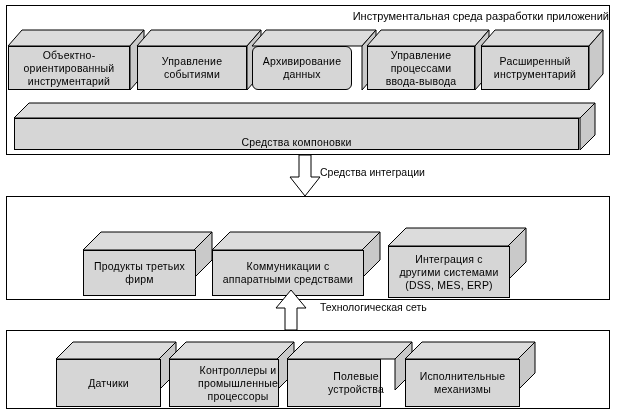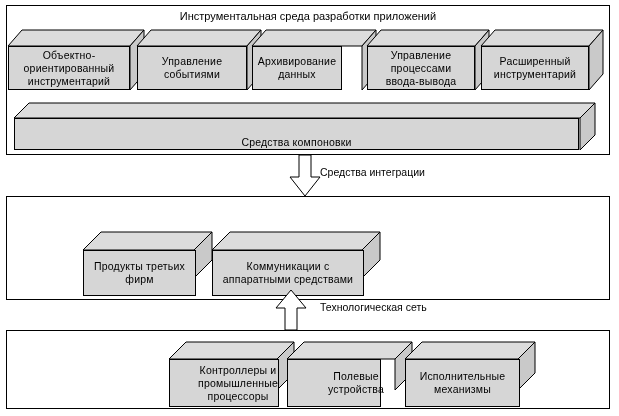--- a/index.html
+++ b/index.html
@@ -32,21 +32,21 @@
   }
   #section-dev   { left: 6px;  top: 5px;   width: 604px; height: 150px; }
   #section-integ { left: 6px;  top: 196px; width: 604px; height: 104px; }
   #section-net   { left: 6px;  top: 330px; width: 604px; height: 79px; }
 
   .section-title {
     position: absolute;
     top: 4px;
     left: 0;
     width: 100%;
-    text-align: center;
+    text-align: right;
     font-size: 11px;
     line-height: 13px;
     white-space: nowrap;
   }
 
   
   .box3d {
     position: absolute;
   }
   .box3d .face {
@@ -119,21 +119,21 @@
       <span class="label">Управление
 событиями</span>
     </div>
   </div>
 
   <div class="box3d" style="left:252px; top:30px; width:110px; height:48px;">
     <svg width="126" height="62" viewBox="0 0 126 62">
       <polygon points="0,16 14,0 124,0 110,16" fill="#dcdcdc" stroke="#000000" stroke-width="1"></polygon>
       <polygon points="110,16 124,0 124,44 110,60" fill="#c9c9c9" stroke="#000000" stroke-width="1"></polygon>
     </svg>
-    <div class="face" style="left:0; top:16px; width:90px; height:44px;">
+    <div class="face" style="left:0; top:16px; width:100px; height:44px;border-radius:6px;">
       <span class="label">Архивирование
 данных</span>
     </div>
   </div>
 
   <div class="box3d" style="left:367px; top:30px; width:108px; height:48px;">
     <svg width="124" height="62" viewBox="0 0 124 62">
       <polygon points="0,16 14,0 122,0 108,16" fill="#dcdcdc" stroke="#000000" stroke-width="1"></polygon>
       <polygon points="108,16 122,0 122,44 108,60" fill="#c9c9c9" stroke="#000000" stroke-width="1"></polygon>
     </svg>
@@ -189,30 +189,50 @@
     <svg width="170" height="64" viewBox="0 0 170 64">
       <polygon points="0,18 18,0 168,0 150,18" fill="#dcdcdc" stroke="#000000" stroke-width="1"></polygon>
       <polygon points="150,18 168,0 168,28 150,46" fill="#c9c9c9" stroke="#000000" stroke-width="1"></polygon>
     </svg>
     <div class="face" style="left:0; top:18px; width:152px; height:46px;">
       <span class="label">Коммуникации с
 аппаратными средствами</span>
     </div>
   </div>
 
+  <div class="box3d" style="left:388px; top:228px; width:122px; height:52px;">
+    <svg width="140" height="70" viewBox="0 0 140 70">
+      <polygon points="0,18 18,0 138,0 120,18" fill="#dcdcdc" stroke="#000000" stroke-width="1"></polygon>
+      <polygon points="120,18 138,0 138,34 120,52" fill="#c9c9c9" stroke="#000000" stroke-width="1"></polygon>
+    </svg>
+    <div class="face" style="left:0; top:18px; width:122px; height:52px;">
+      <span class="label">Интеграция с
+другими системами
+(DSS, MES, ERP)</span>
+    </div>
+  </div>
 
   <div class="connector" style="left:276px; top:290px;">
     <svg width="40" height="42" viewBox="0 0 40 42">
       <polygon points="15,0 30,18 21,18 21,40 9,40 9,18 0,18" fill="#ffffff" stroke="#000000" stroke-width="1"></polygon>
     </svg>
   </div>
   <div class="connector-label" style="left:320px; top:301px;">Технологическая сеть</div>
 
   <div class="section" id="section-net"></div>
 
+  <div class="box3d" style="left:56px; top:342px; width:105px; height:50px;">
+    <svg width="122" height="66" viewBox="0 0 122 66">
+      <polygon points="0,17 17,0 120,0 103,17" fill="#dcdcdc" stroke="#000000" stroke-width="1"></polygon>
+      <polygon points="103,17 120,0 120,31 103,48" fill="#c9c9c9" stroke="#000000" stroke-width="1"></polygon>
+    </svg>
+    <div class="face" style="left:0; top:17px; width:105px; height:48px;">
+      <span class="label">Датчики</span>
+    </div>
+  </div>
 
   <div class="box3d" style="left:169px; top:342px; width:110px; height:50px;">
     <svg width="127" height="66" viewBox="0 0 127 66">
       <polygon points="0,17 17,0 125,0 108,17" fill="#dcdcdc" stroke="#000000" stroke-width="1"></polygon>
       <polygon points="108,17 125,0 125,31 108,48" fill="#c9c9c9" stroke="#000000" stroke-width="1"></polygon>
     </svg>
     <div class="face" style="left:0; top:17px; width:110px; height:48px;padding-left:28px;">
       <span class="label">Контроллеры и
 промышленные
 процессоры</span>

